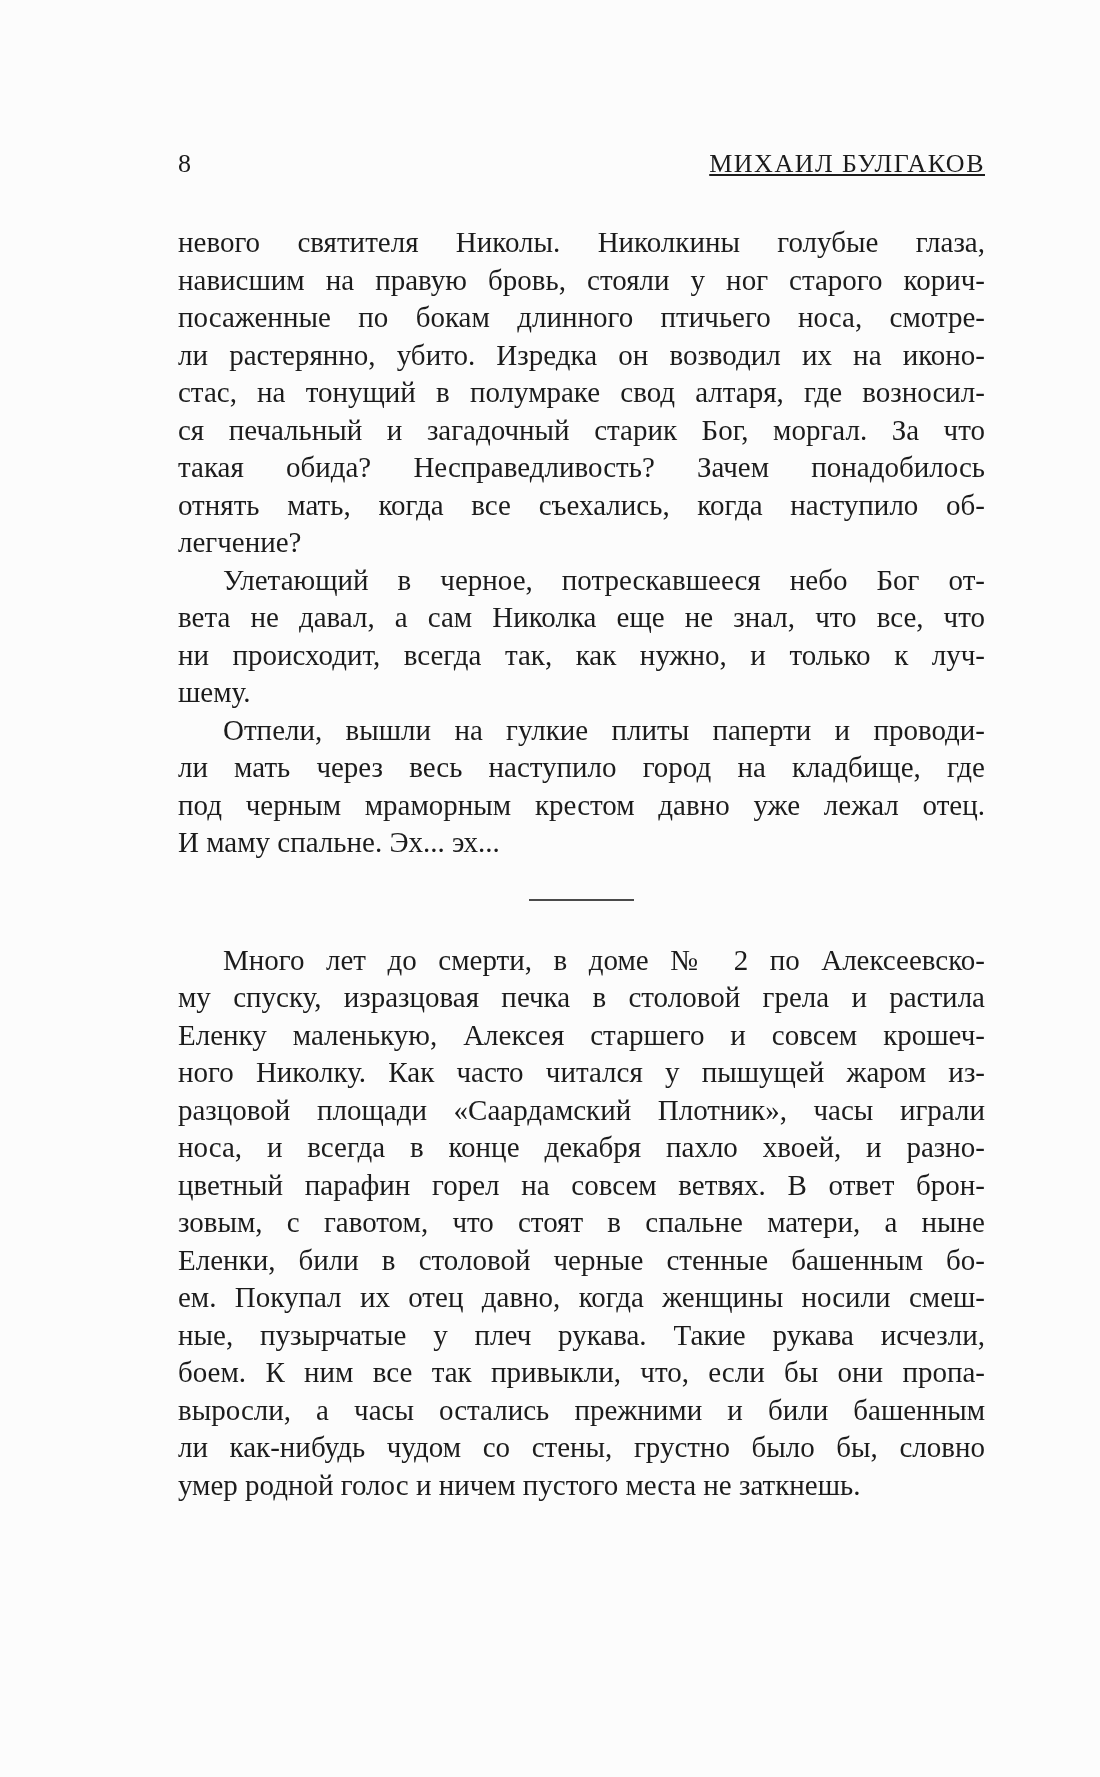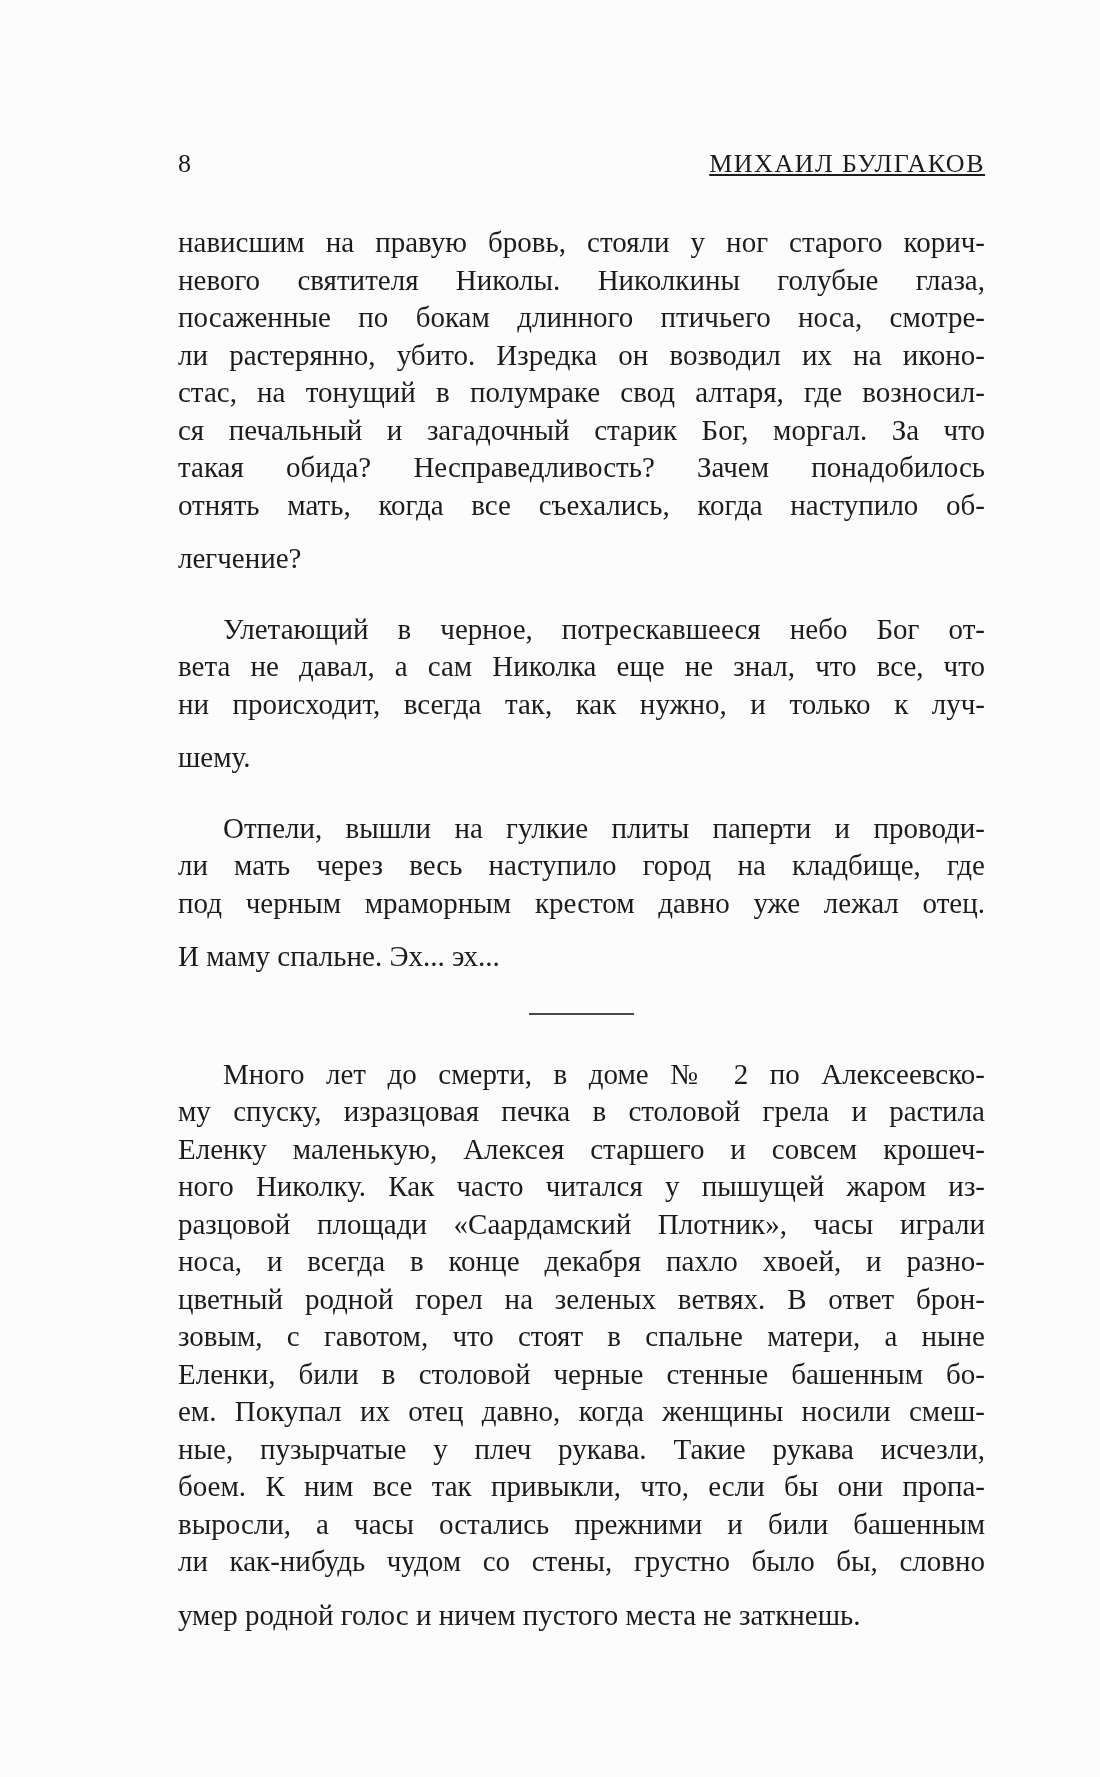--- a/index.html
+++ b/index.html
@@ -40,47 +40,45 @@
     margin: 0;
   }
   .line {
     font-size: 29px;
     line-height: 37.5px;
     text-align: justify;
     text-align-last: justify;
   }
   .line.last {
     text-align-last: left;
-    margin-top: 16px;
   }
   .paragraph.indent .line.first {
     padding-left: 45px;
-    margin-top: 33px;
   }
   .divider {
     width: 105px;
     height: 2px;
     background: var(--divider, #4a4a4a);
     margin: 37px auto 41px auto;
   }
 </style>
 </head>
 <body>
 
 <div class="page">
   <div class="header">
     <span class="pagenum">8</span>
     <span class="running">МИХАИЛ БУЛГАКОВ</span>
   </div>
 
   <div class="body">
     <div>
         <div class="paragraph">
+          <div class="line">невого святителя Николы. Николкины голубые глаза,</div>
           <div class="line first">нависшим на правую бровь, стояли у ног старого корич-</div>
-          <div class="line">невого святителя Николы. Николкины голубые глаза,</div>
           <div class="line">посаженные по бокам длинного птичьего носа, смотре-</div>
           <div class="line">ли растерянно, убито. Изредка он возводил их на иконо-</div>
           <div class="line">стас, на тонущий в полумраке свод алтаря, где возносил-</div>
           <div class="line">ся печальный и загадочный старик Бог, моргал. За что</div>
           <div class="line">такая обида? Несправедливость? Зачем понадобилось</div>
           <div class="line">отнять мать, когда все съехались, когда наступило об-</div>
           <div class="line last">легчение?</div>
         </div>
         <div class="paragraph indent">
           <div class="line first">Улетающий в черное, потрескавшееся небо Бог от-</div>
@@ -99,21 +97,21 @@
     <div class="divider"></div>
 
     <div>
         <div class="paragraph indent">
           <div class="line first">Много лет до смерти, в доме № 2 по Алексеевско-</div>
           <div class="line">му спуску, изразцовая печка в столовой грела и растила</div>
           <div class="line">Еленку маленькую, Алексея старшего и совсем крошеч-</div>
           <div class="line">ного Николку. Как часто читался у пышущей жаром из-</div>
           <div class="line">разцовой площади «Саардамский Плотник», часы играли</div>
           <div class="line">носа, и всегда в конце декабря пахло хвоей, и разно-</div>
-          <div class="line">цветный родной горел на зеленых ветвях. В ответ брон-</div>
+          <div class="line">цветный парафин горел на совсем ветвях. В ответ брон-</div>
           <div class="line">зовым, с гавотом, что стоят в спальне матери, а ныне</div>
           <div class="line">Еленки, били в столовой черные стенные башенным бо-</div>
           <div class="line">ем. Покупал их отец давно, когда женщины носили смеш-</div>
           <div class="line">ные, пузырчатые у плеч рукава. Такие рукава исчезли,</div>
           <div class="line">боем. К ним все так привыкли, что, если бы они пропа-</div>
           <div class="line">выросли, а часы остались прежними и били башенным</div>
           <div class="line">ли как-нибудь чудом со стены, грустно было бы, словно</div>
           <div class="line last">умер родной голос и ничем пустого места не заткнешь.</div>
         </div>
       </div>

